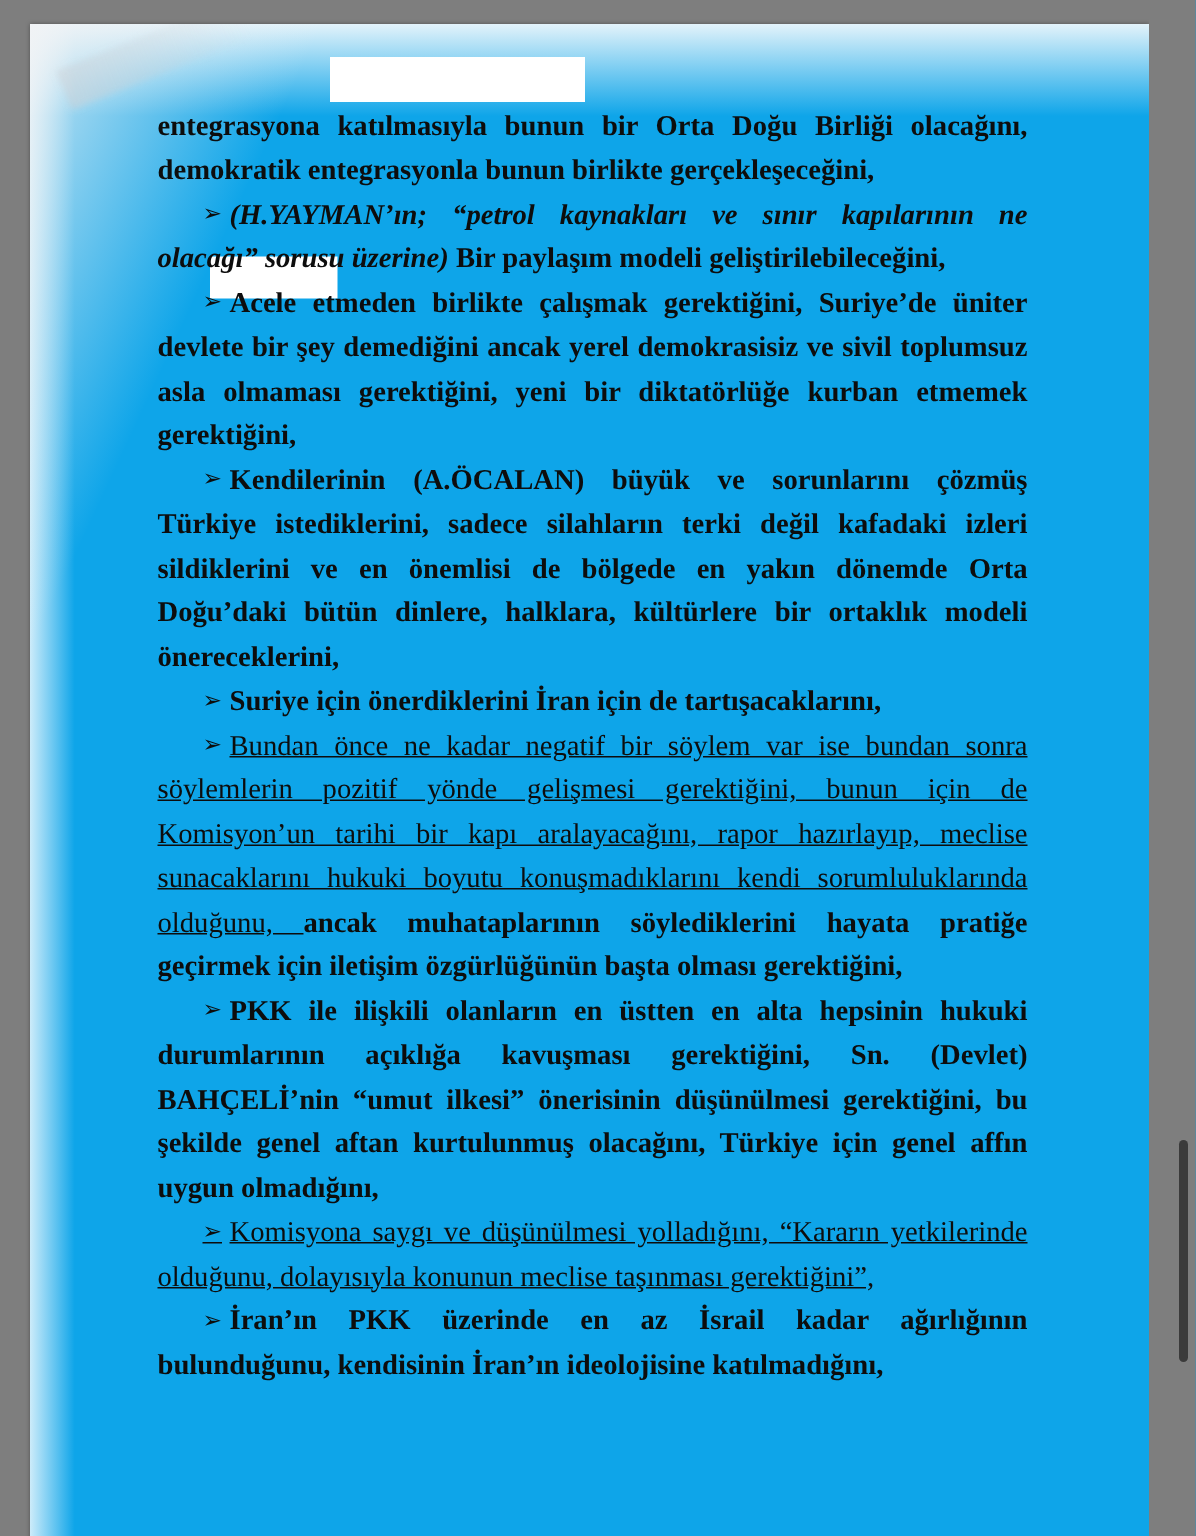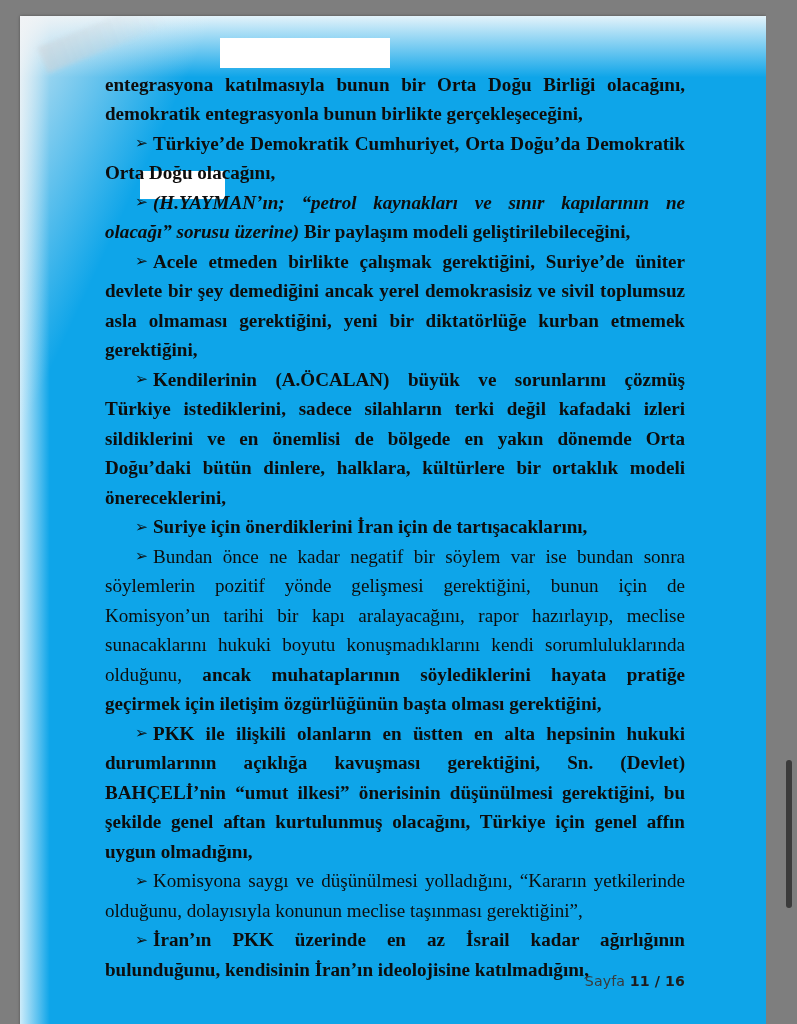--- a/index.html
+++ b/index.html
@@ -120,21 +120,21 @@
     text-align: justify;
     hyphens: none;
   }
   p.bullet {
     text-indent: 30px;
   }
   p.plain {
     text-indent: 0;
   }
   .bold   { font-weight: bold; }
-  .reg    { font-weight: normal; }
+  .reg    { font-weight: normal; text-decoration: underline; }
   .ital   { font-style: italic; font-weight: bold; }
 
   
   .arrow {
     font-family: "DejaVu Sans", sans-serif;
     font-size: 15.5px;
     font-weight: normal;
     font-style: normal;
     letter-spacing: 0;
     position: relative;
@@ -165,41 +165,39 @@
 
   <div id="page">
     <div id="scan-streak"></div>
     <div id="scan-patch"></div>
     <div id="scan-patch2"></div>
 
     <div id="content">
 
       <p class="plain bold">entegrasyona katılmasıyla bunun bir Orta Doğu Birliği olacağını, demokratik entegrasyonla bunun birlikte gerçekleşeceğini,</p>
 
-      <p class="bullet bold"><span class="arrow">➢</span><span>Türkiye’de Demokratik Cumhuriyet, Orta Doğu’da Demokratik Orta Doğu olacağını,</span></p>
 
       <p class="bullet"><span class="arrow">➢</span><span class="ital">(H.YAYMAN’ın; “petrol kaynakları ve sınır kapılarının ne olacağı” sorusu üzerine)</span><span class="bold"> Bir paylaşım modeli geliştirilebileceğini,</span></p>
 
       <p class="bullet bold"><span class="arrow">➢</span><span>Acele etmeden birlikte çalışmak gerektiğini, Suriye’de üniter devlete bir şey demediğini ancak yerel demokrasisiz ve sivil toplumsuz asla olmaması gerektiğini, yeni bir diktatörlüğe kurban etmemek gerektiğini,</span></p>
 
       <p class="bullet bold"><span class="arrow">➢</span><span>Kendilerinin (A.ÖCALAN) büyük ve sorunlarını çözmüş Türkiye istediklerini, sadece silahların terki değil kafadaki izleri sildiklerini ve en önemlisi de bölgede en yakın dönemde Orta Doğu’daki bütün dinlere, halklara, kültürlere bir ortaklık modeli önereceklerini,</span></p>
 
       <p class="bullet bold"><span class="arrow">➢</span><span>Suriye için önerdiklerini İran için de tartışacaklarını,</span></p>
 
       <p class="bullet"><span class="arrow">➢</span><span class="reg">Bundan önce ne kadar negatif bir söylem var ise bundan sonra söylemlerin pozitif yönde gelişmesi gerektiğini, bunun için de Komisyon’un tarihi bir kapı aralayacağını, rapor hazırlayıp, meclise sunacaklarını hukuki boyutu konuşmadıklarını kendi sorumluluklarında olduğunu, </span><span class="bold">ancak muhataplarının söylediklerini hayata pratiğe geçirmek için iletişim özgürlüğünün başta olması gerektiğini,</span></p>
 
 
       <p class="bullet bold"><span class="arrow">➢</span><span>PKK ile ilişkili olanların en üstten en alta hepsinin hukuki durumlarının açıklığa kavuşması gerektiğini, Sn. (Devlet) BAHÇELİ’nin “umut ilkesi” önerisinin düşünülmesi gerektiğini, bu şekilde genel aftan kurtulunmuş olacağını, Türkiye için genel affın uygun olmadığını,</span></p>
 
       <p class="bullet reg"><span class="arrow">➢</span><span>Komisyona saygı ve düşünülmesi yolladığını, “Kararın yetkilerinde olduğunu, dolayısıyla konunun meclise taşınması gerektiğini”,</span></p>
 
       <p class="bullet bold"><span class="arrow">➢</span><span>İran’ın PKK üzerinde en az İsrail kadar ağırlığının bulunduğunu, kendisinin İran’ın ideolojisine katılmadığını,</span></p>
 
     </div>
 
-    <div id="footer"><span>Sayfa</span> <span class="pagenum">11 / 16</span></div>
   </div>
 
   <div id="gutter-right"></div>
   <div id="scrollbar-track"></div>
   <div id="scrollbar-thumb"></div>
 
 </div>
 
 </body></html>

